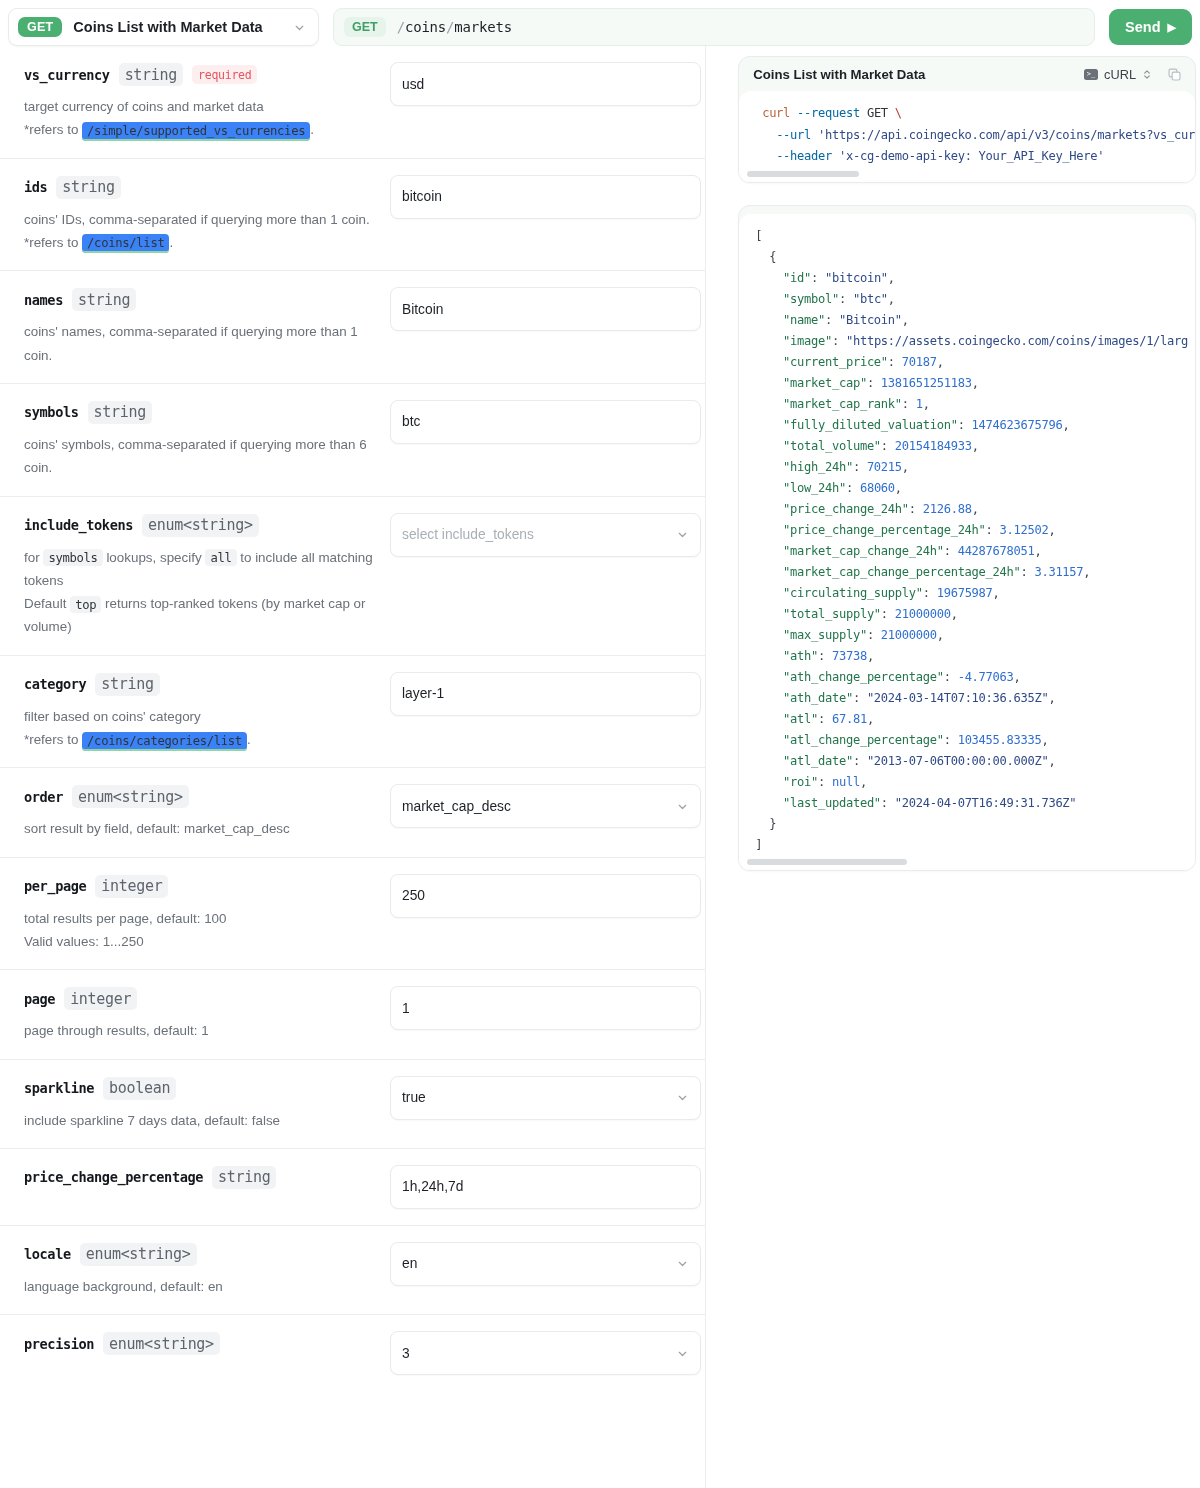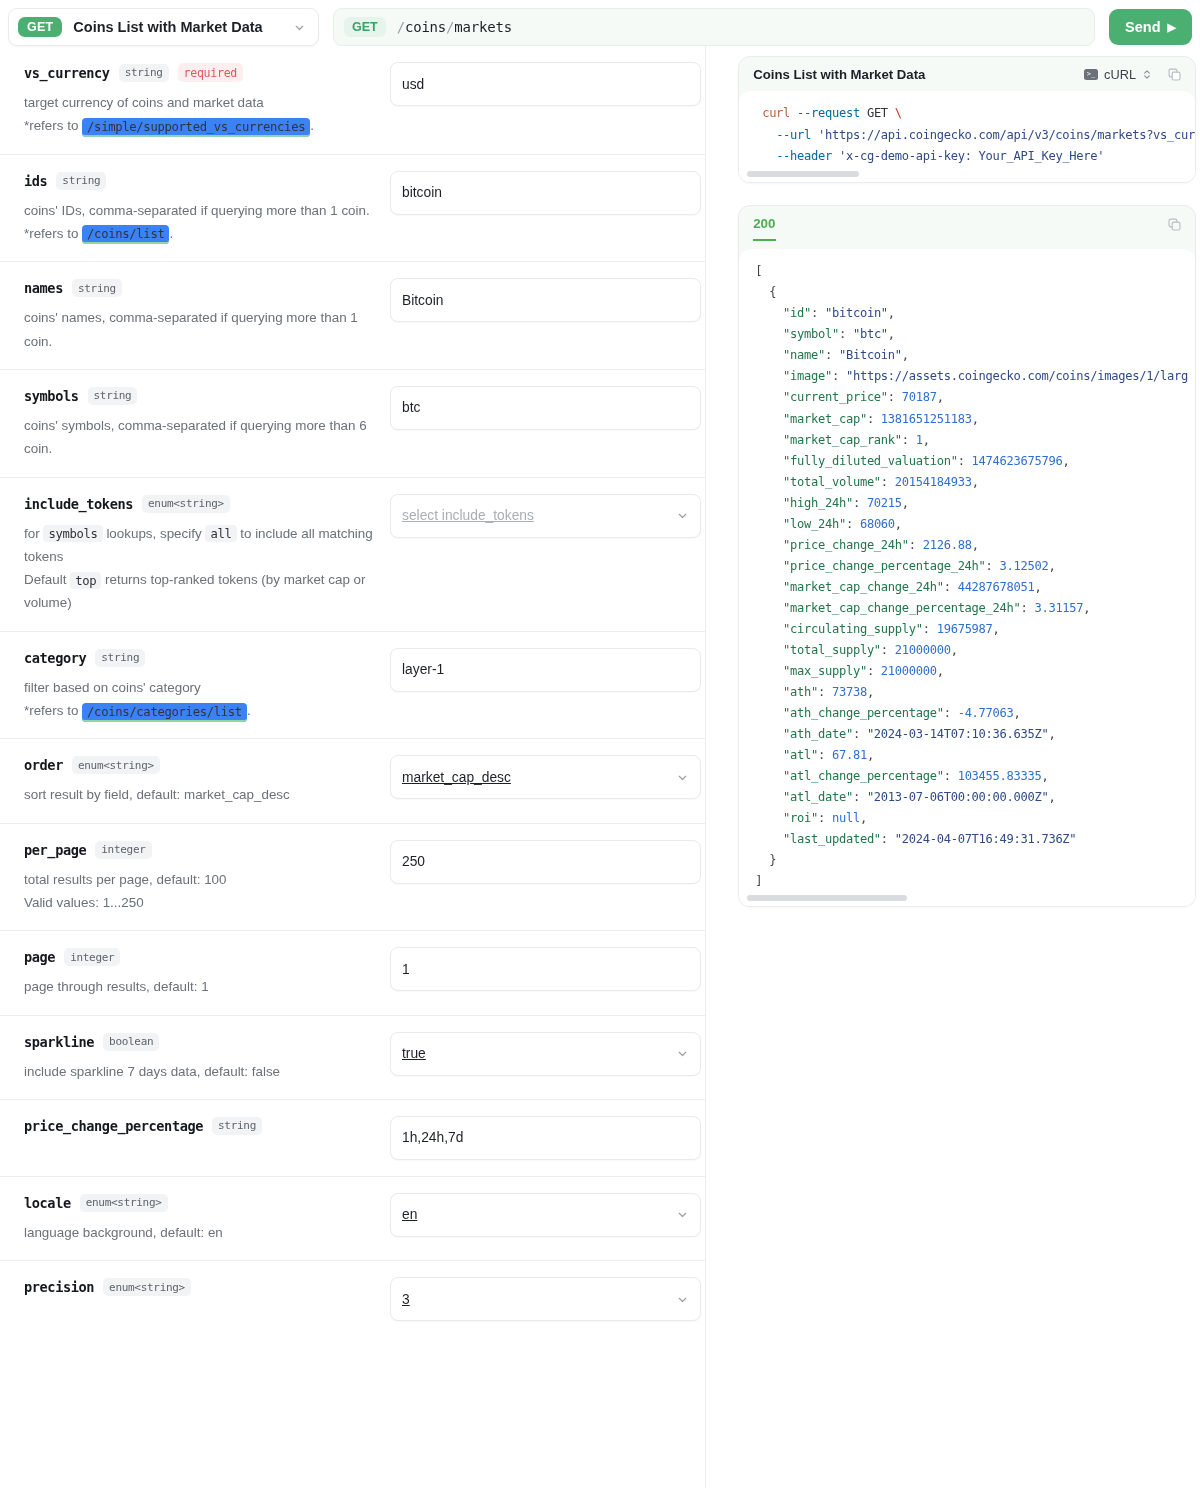--- a/index.html
+++ b/index.html
@@ -70,21 +70,21 @@
   }
   .prow:last-child { border-bottom: none; }
   .pleft { width: 356px; flex:0 0 356px; padding-top: 1px; }
   .pright { flex:1; }
   .pname-line { display:flex; align-items:center; gap:9px; flex-wrap:wrap; }
   .pname {
     font-family:"DejaVu Sans Mono", monospace; font-weight:700;
     font-size:13.6px; color:#15181d; letter-spacing:-.4px;
   }
   .ptype {
-    font-family:"DejaVu Sans Mono", monospace; font-size:11px;
+    font-family:"DejaVu Sans Mono", monospace; font-size:15px;
     color:#5d646d; background:#f2f3f4; border-radius:5px;
     padding: 2.5px 6px; letter-spacing:-.3px;
   }
   .preq {
     font-family:"DejaVu Sans Mono", monospace; font-size:11.6px;
     color:#e4555f; background:#fdeff0; border-radius:5px;
     padding: 2.5px 6px; letter-spacing:-.3px;
   }
   .pdesc {
     margin-top: 9px; font-size:13.4px; line-height:1.74;
@@ -101,21 +101,21 @@
     background:#f2f3f4; color:#2f343a; border-radius:4px;
     padding:1.5px 5px; letter-spacing:-.3px;
   }
   .field {
     width: 311px; height: 44px; border:1px solid #e8eaec; border-radius:8px;
     background:#fff; display:flex; align-items:center;
     padding: 0 11px; font-size:13.8px; color:#1d2127;
     box-shadow: 0 1px 1.5px rgba(16,24,40,.03);
   }
   .field.placeholder { color:#a9afb6; }
-  .field.select { justify-content:space-between;text-decoration:underline; }
+  .field.select { justify-content:space-between; }
   .field .selchev { color:#9aa1a9; display:flex; }
 
   
   .card {
     border:1px solid #e9ebed; border-radius:12px; background:#f5faf6;
     overflow:hidden; box-shadow: 0 1px 2px rgba(16,24,40,.03);
   }
   .card-head {
     display:flex; align-items:center; justify-content:space-between;
     padding: 10px 13px 9px 14px;
@@ -472,29 +472,20 @@
           <pre class="code"> <span class="t-cmd">curl</span> <span class="t-flag">--request</span> <span class="t-plain">GET</span> <span class="t-esc">\</span>
    <span class="t-flag">--url</span> <span class="t-str">'https://api.coingecko.com/api/v3/coins/markets?vs_cur</span>
    <span class="t-flag">--header</span> <span class="t-str">'x-cg-demo-api-key: Your_API_Key_Here'</span></pre>
           <div class="hscroll-track">
             <div class="hscroll-thumb"></div>
           </div>
         </div>
       </div>
 
       <div class="card resp-card">
-        <div class="resp-head">
-          <span class="status-tab">200</span>
-          <span class="copy-ico">
-            <svg width="15" height="15" viewBox="0 0 16 16" fill="none">
-                <rect x="2.2" y="2.2" width="8.3" height="8.3" rx="1.6" stroke="currentColor" stroke-width="1.2"></rect>
-                <rect x="5.5" y="5.5" width="8.3" height="8.3" rx="1.6" fill="#f5faf6" stroke="currentColor" stroke-width="1.2"></rect>
-              </svg>
-          </span>
-        </div>
         <div class="resp-body">
           <pre class="json"><span class="j-punct">[</span>
   <span class="j-punct">{</span>
 <span id="json-fields">    <span class="j-key">"id"</span><span class="j-punct">: </span><span class="j-str">"bitcoin"</span><span class="j-punct">,</span>
     <span class="j-key">"symbol"</span><span class="j-punct">: </span><span class="j-str">"btc"</span><span class="j-punct">,</span>
     <span class="j-key">"name"</span><span class="j-punct">: </span><span class="j-str">"Bitcoin"</span><span class="j-punct">,</span>
     <span class="j-key">"image"</span><span class="j-punct">: </span><span class="j-str">"https://assets.coingecko.com/coins/images/1/larg</span><span class="j-punct"></span>
     <span class="j-key">"current_price"</span><span class="j-punct">: </span><span class="j-num">70187</span><span class="j-punct">,</span>
     <span class="j-key">"market_cap"</span><span class="j-punct">: </span><span class="j-num">1381651251183</span><span class="j-punct">,</span>
     <span class="j-key">"market_cap_rank"</span><span class="j-punct">: </span><span class="j-num">1</span><span class="j-punct">,</span>

